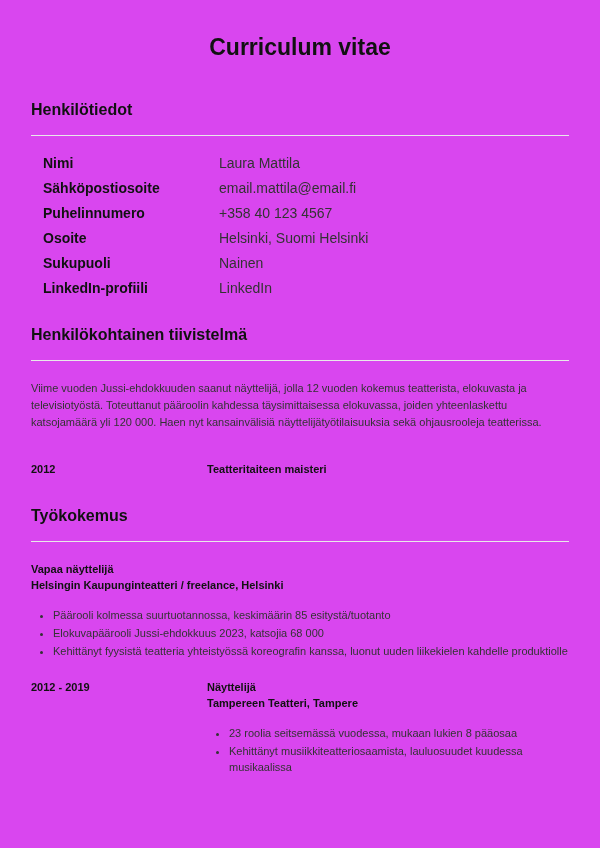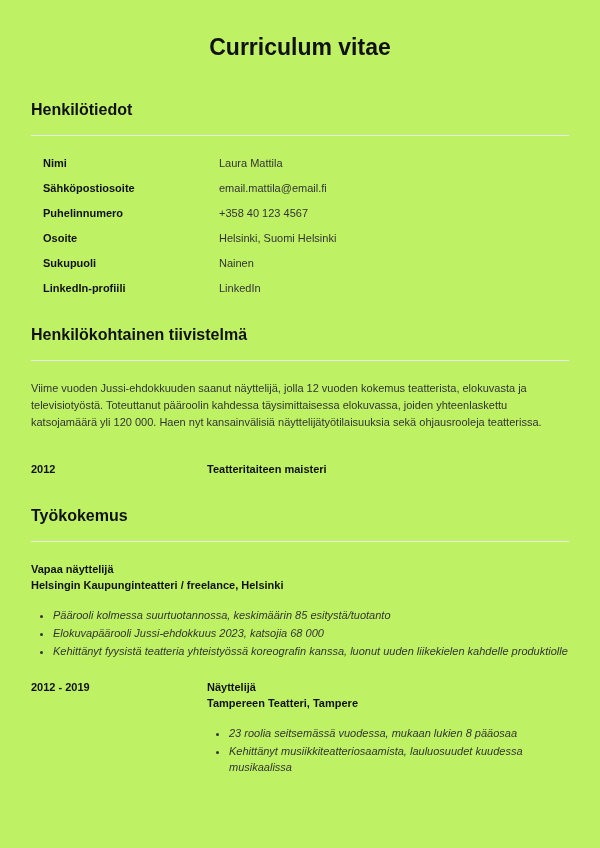--- a/index.html
+++ b/index.html
@@ -13,41 +13,41 @@
     font-family: "Liberation Sans", sans-serif;
     color: #1a1a1a;
     box-sizing: border-box;
     overflow: hidden;
   }
   .page {
     box-sizing: border-box;
     width: 600px;
     height: 848px;
     padding: 30px 31px 0 31px;
-    background: #bef264;
+    background: #d946ef;
   }
   h1.cv-title {
     font-size: 23px;
     font-weight: bold;
     text-align: center;
     margin: 4px 0 40px 0;
     color: #111111;
   }
   h2.section-heading {
     font-size: 16px;
     font-weight: bold;
     margin: 0 0 19px 0;
     padding-bottom: 16px;
     border-bottom: 1px solid #e9e9e9;
     color: #111111;
   }
   section { margin: 0 0 30px 0; }
   .field-row {
     display: flex;
-    font-size: 11px;
+    font-size: 14px;
     line-height: 16px;
     margin-bottom: 9px;
     padding-left: 12px;
   }
   .field-label {
     width: 176px;
     flex-shrink: 0;
     font-weight: bold;
     color: #111111;
   }
@@ -75,21 +75,20 @@
     font-weight: bold;
     color: #111111;
   }
   ul.entry-bullets {
     margin: 14px 0 0 0;
     padding: 0 0 0 22px;
   }
   ul.entry-bullets li {
     color: #333333;
     margin-bottom: 2px;
-    font-style: italic;
   }
 </style>
 </head>
 <body>
 
 <div class="page">
 
   <h1 class="cv-title">Curriculum vitae</h1>
 
   <section>

